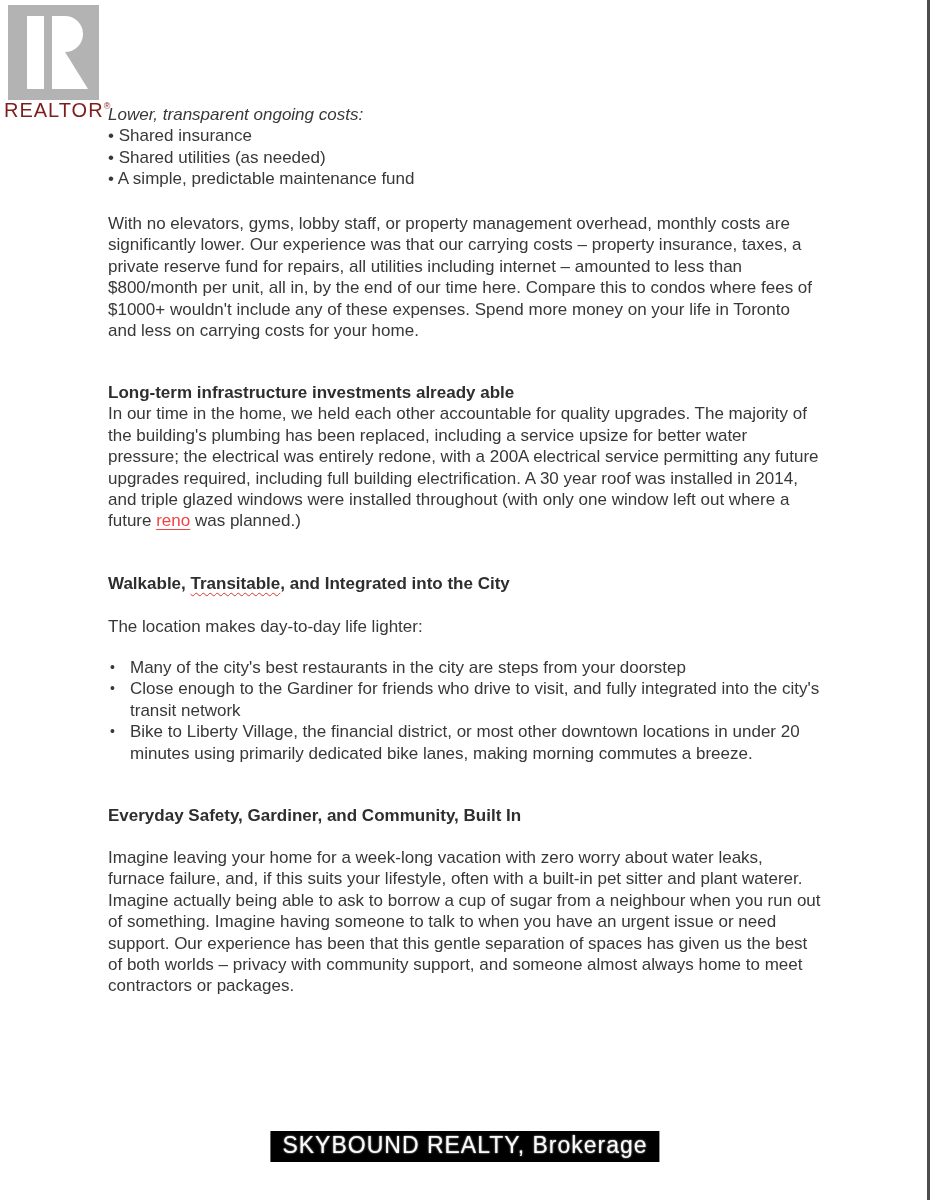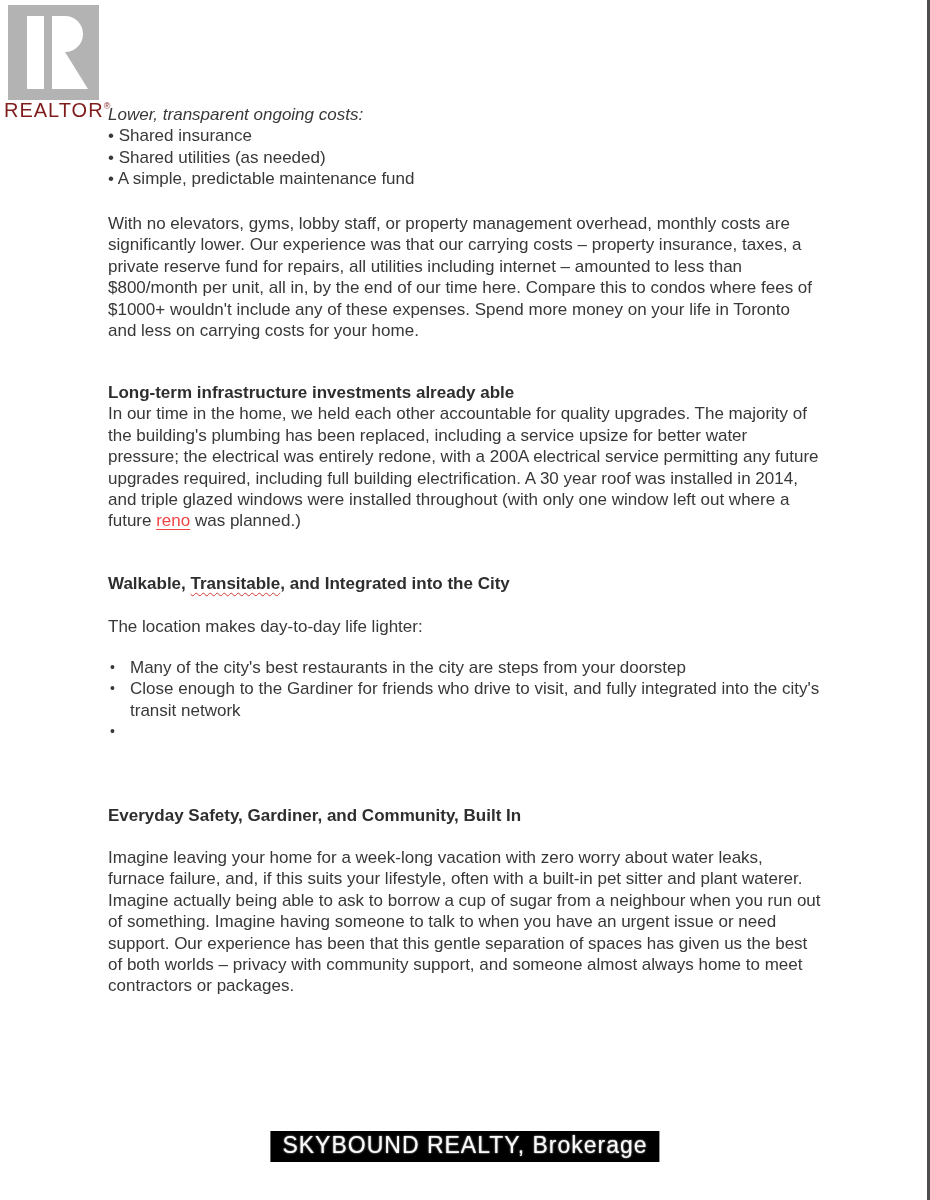--- a/index.html
+++ b/index.html
@@ -87,21 +87,21 @@
   </div>
 
   <div class="col" style="top:573px;">
     <p><span class="b">Walkable, </span><span class="sp-b">Transitable</span><span class="b">, and Integrated into the City</span></p>
   </div>
 
   <div class="col" style="top:657px;">
     <ul class="hang">
       <li><span class="dot">•</span><span>Many of the city's best restaurants in the city are steps from your doorstep</span></li>
       <li><span class="dot">•</span><span>Close enough to the Gardiner for friends who drive to visit, and fully integrated into the city's transit network</span></li>
-      <li><span class="dot">•</span></li>
+      <li><span class="dot">•</span><span>Bike to Liberty Village, the financial district, or most other downtown locations in under 20 minutes using primarily dedicated bike lanes, making morning commutes a breeze.</span></li>
     </ul>
   </div>
 
   <div class="col" style="top:805px;">
     <p class="b">Everyday Safety, Gardiner, and Community, Built In</p>
   </div>
 
   <div class="col" style="top:847px;">
     <p>Imagine leaving your home for a week-long vacation with zero worry about water leaks, furnace failure, and, if this suits your lifestyle, often with a built-in pet sitter and plant waterer.  Imagine actually being able to ask to borrow a cup of sugar from a neighbour when you run out of something. Imagine having someone to talk to when you have an urgent issue or need support. Our experience has been that this gentle separation of spaces has given us the best of both worlds – privacy with community support, and someone almost always home to meet contractors or packages.</p>
   </div>

